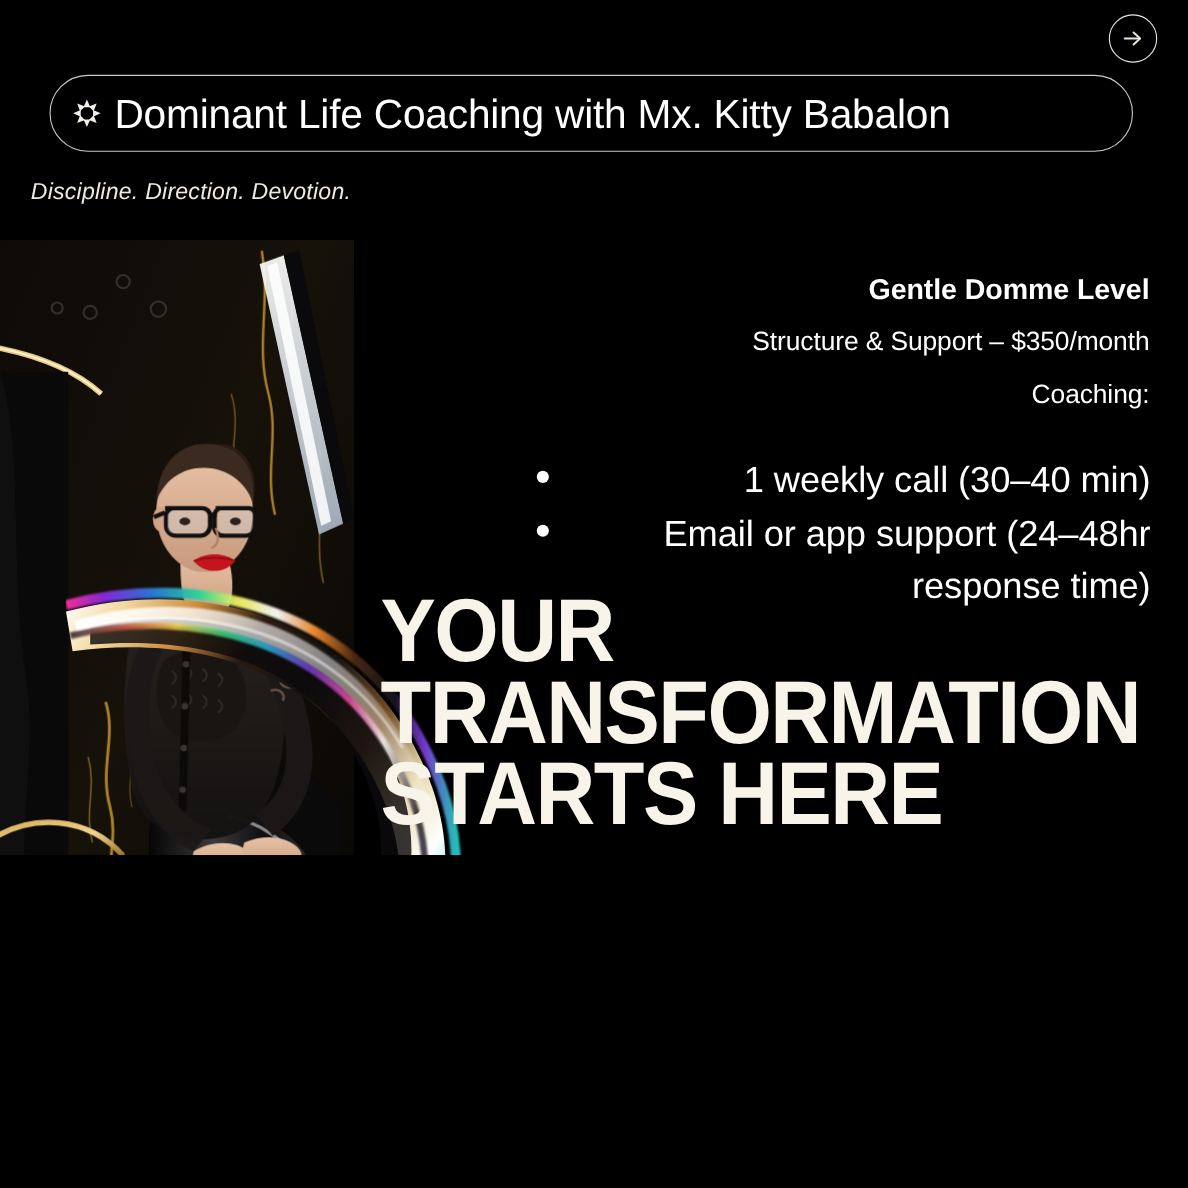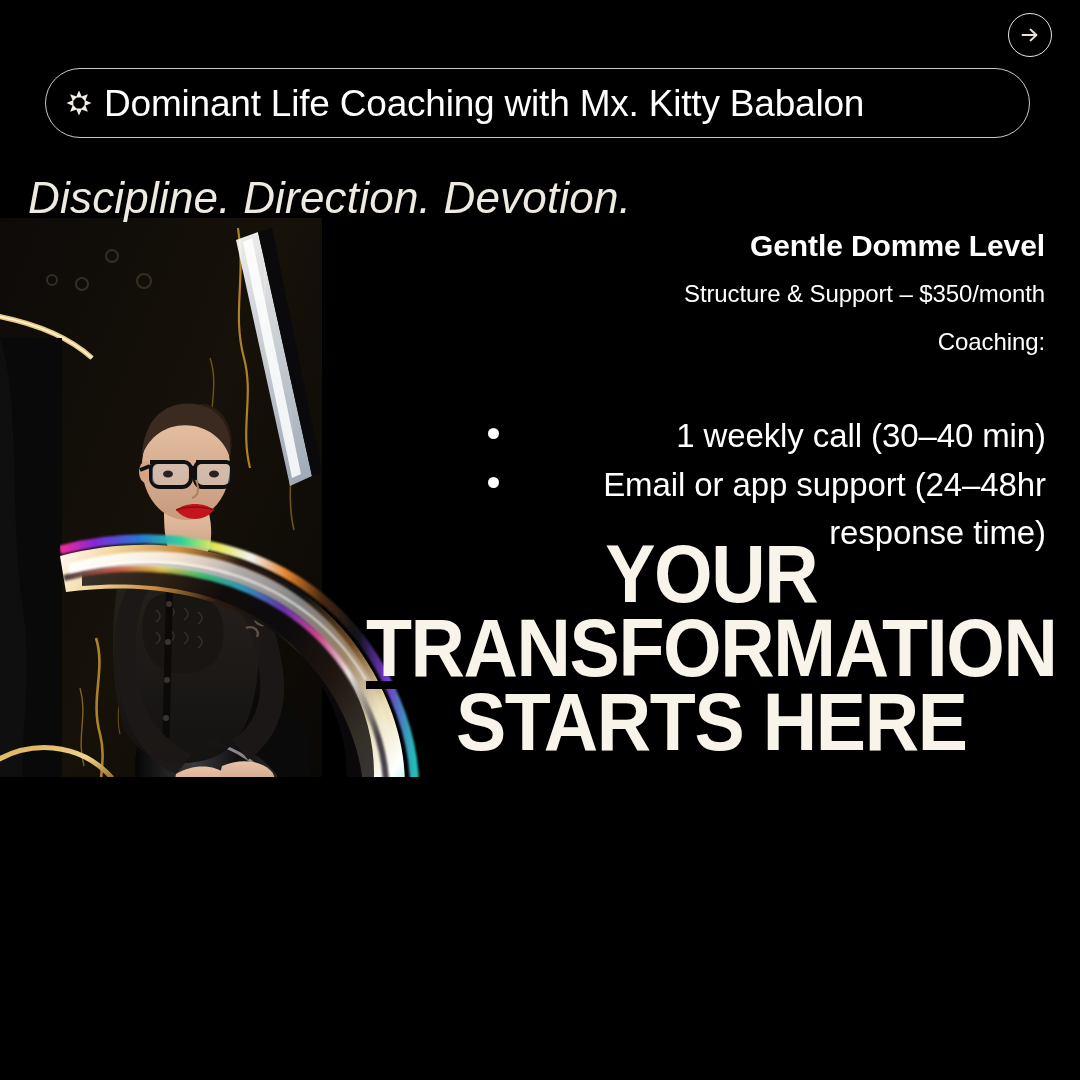--- a/index.html
+++ b/index.html
@@ -58,27 +58,26 @@
     letter-spacing:-0.2px;
     white-space:nowrap;
     font-weight:400;
   }
 
   
   .tagline{
     position:absolute;
     left:28px;top:163px;
     color:#efeae0;
-    font-size:44px;
+    font-size:21px;
     font-style:italic;
     font-weight:400;
     letter-spacing:0.2px;
     white-space:nowrap;
     z-index:30;
-    margin-top:10px;
   }
 
   
   .photo{
     position:absolute;
     left:0px;top:218px;
     width:322px;height:777px;
     overflow:hidden;
     z-index:10;
     background:#0a0806;
@@ -98,24 +97,25 @@
   
   .info{
     position:absolute;
     right:35px;top:222px;
     width:560px;
     text-align:right;
     z-index:25;
   }
   .info .lvl{
     color:#ffffff;
-    font-size:30px;
+    font-size:26px;
     font-weight:700;
     line-height:48px;
     letter-spacing:-0.1px;
+    margin-top:17px;
   }
   .info .line{
     color:#ffffff;
     font-size:24px;
     font-weight:400;
     line-height:48px;
     letter-spacing:-0.1px;
   }
 
   
@@ -149,24 +149,23 @@
     color:#ffffff;
     font-size:33px;
     font-weight:400;
     line-height:48px;
     letter-spacing:-0.1px;
   }
 
   
   .headline{
     position:absolute;
-    right:24px;bottom:18px;
-    text-align:center;
+    right:44px;bottom:18px;
+    text-align:left;
     z-index:28;
-    text-decoration:underline;
   }
   .headline div{
     color:#f8f4ea;
     font-weight:700;
     font-size:81px;
     line-height:74px;
     letter-spacing:-1.5px;
     white-space:nowrap;
     transform:scaleX(0.93);
     transform-origin:right center;

